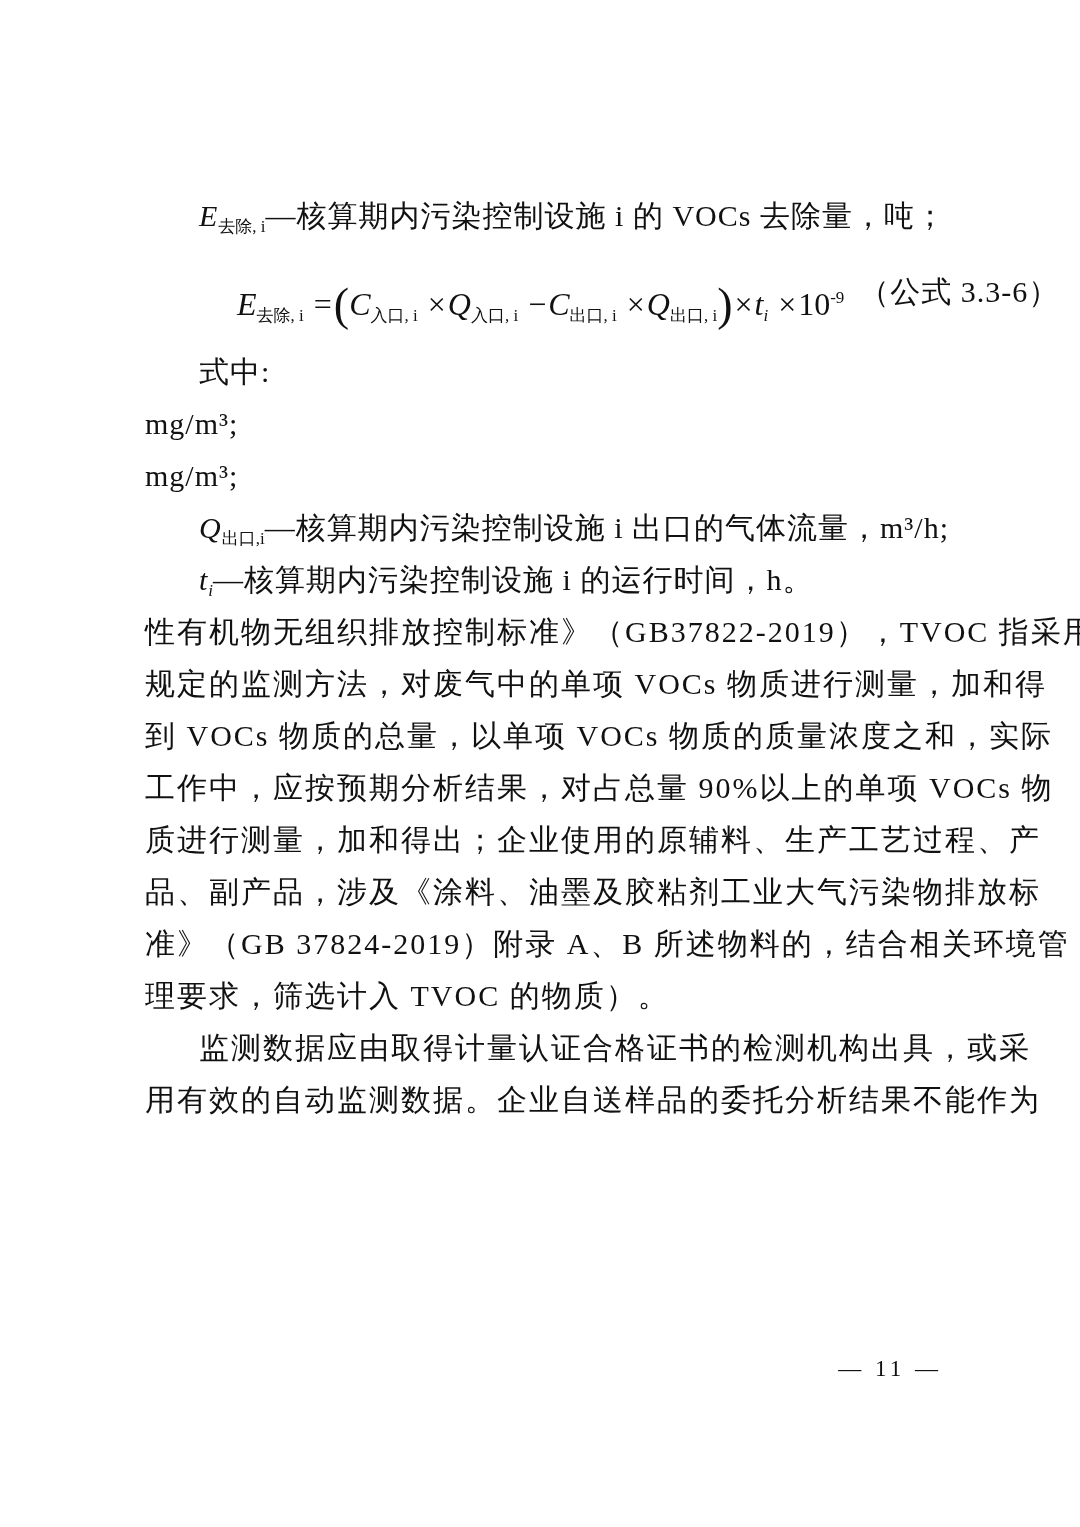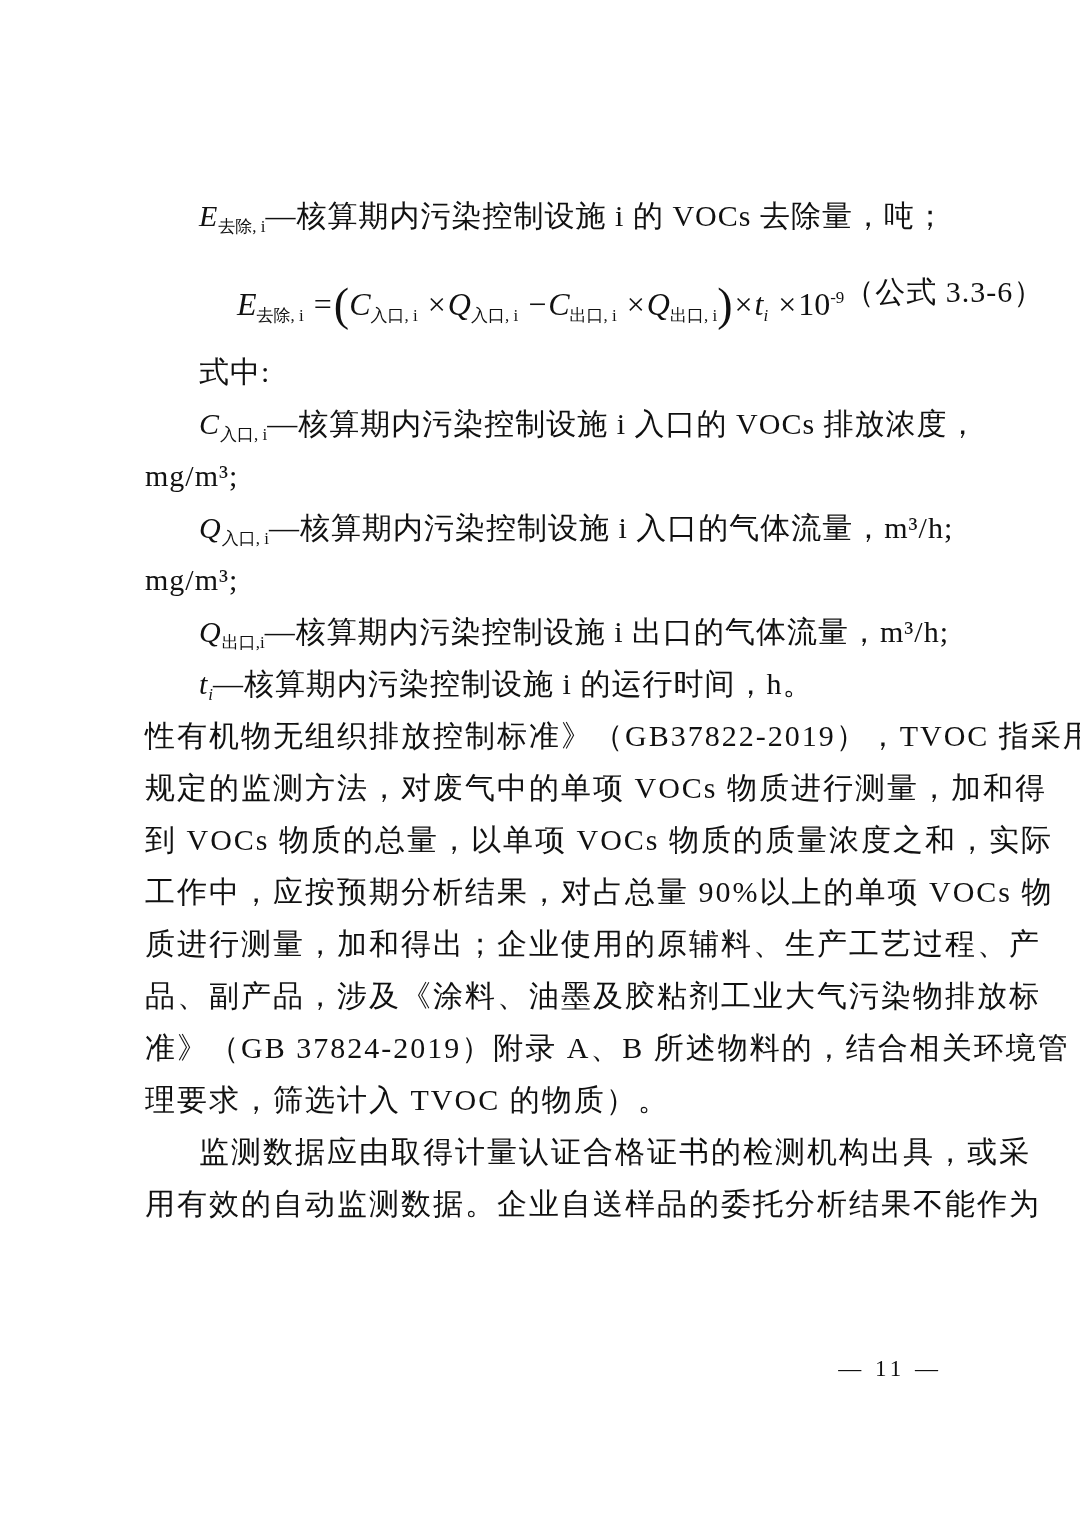--- a/index.html
+++ b/index.html
@@ -60,20 +60,21 @@
   .formula-body .op { padding: 0 2px; }
   .paren {
     font-size: 46px;
     font-weight: 300;
     vertical-align: -5px;
     line-height: 0;
   }
   .formula-label {
     font-size: 30px;
     letter-spacing: 1px;
+    margin-left: 15px;
   }
   .pline {
     font-size: 30px;
     line-height: 52px;
     white-space: nowrap;
     letter-spacing: 2px;
   }
   .page-number {
     position: absolute;
     top: 1356px;
@@ -99,28 +100,22 @@
         <span class="op">×</span><span class="var">Q</span><sub class="ssub">入口, i</sub>
         <span class="op">−</span><span class="var">C</span><sub class="ssub">出口, i</sub>
         <span class="op">×</span><span class="var">Q</span><sub class="ssub">出口, i</sub><span class="paren">)</span><span class="op">×</span><span class="var">t</span><sub class="ssub it">i</sub>
         <span class="op">×</span><span>10</span><sup class="ssup">-9</sup>
       </span>
       <span class="formula-label">（公式 3.3-6）</span>
     </div>
 
     <div class="line indent">式中:</div>
 
-    <div class="line indent">
-      <span class="var">C</span><sub class="ssub">入口, i</sub><span>—核算期内污染控制设施 i 入口的 VOCs 排放浓度，</span>
-    </div>
     <div class="line">mg/m³;</div>
 
-    <div class="line indent">
-      <span class="var">Q</span><sub class="ssub">入口, i</sub><span>—核算期内污染控制设施 i 入口的气体流量，m³/h;</span>
-    </div>
 
     <div class="line">mg/m³;</div>
 
     <div class="line indent">
       <span class="var">Q</span><sub class="ssub">出口,i</sub><span>—核算期内污染控制设施 i 出口的气体流量，m³/h;</span>
     </div>
 
     <div class="line indent">
       <span class="var">t</span><sub class="ssub it">i</sub><span>—核算期内污染控制设施 i 的运行时间，h。</span>
     </div>

